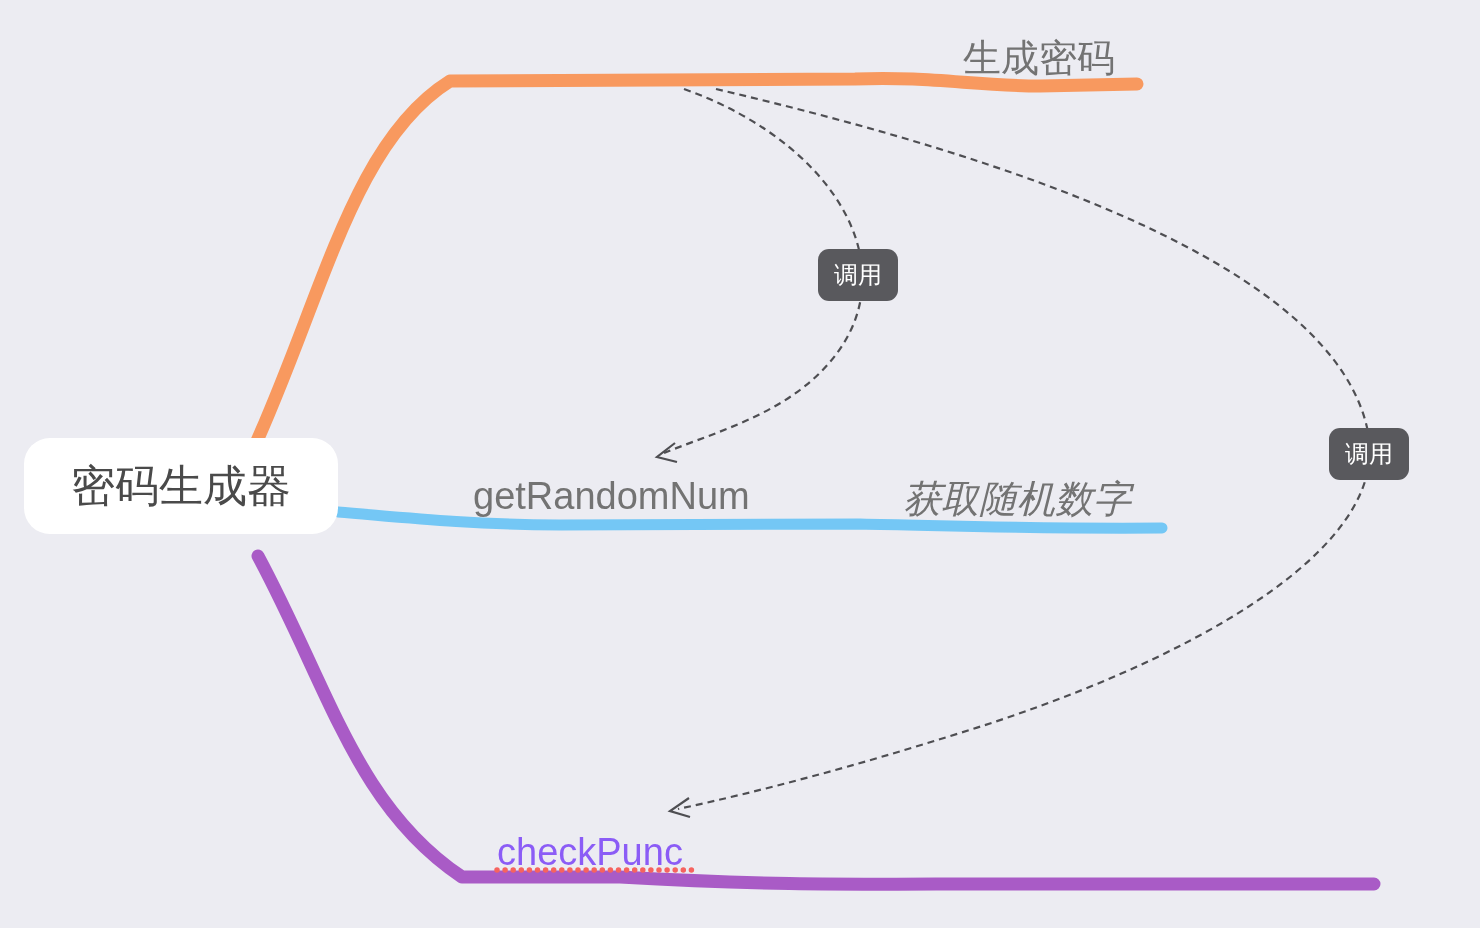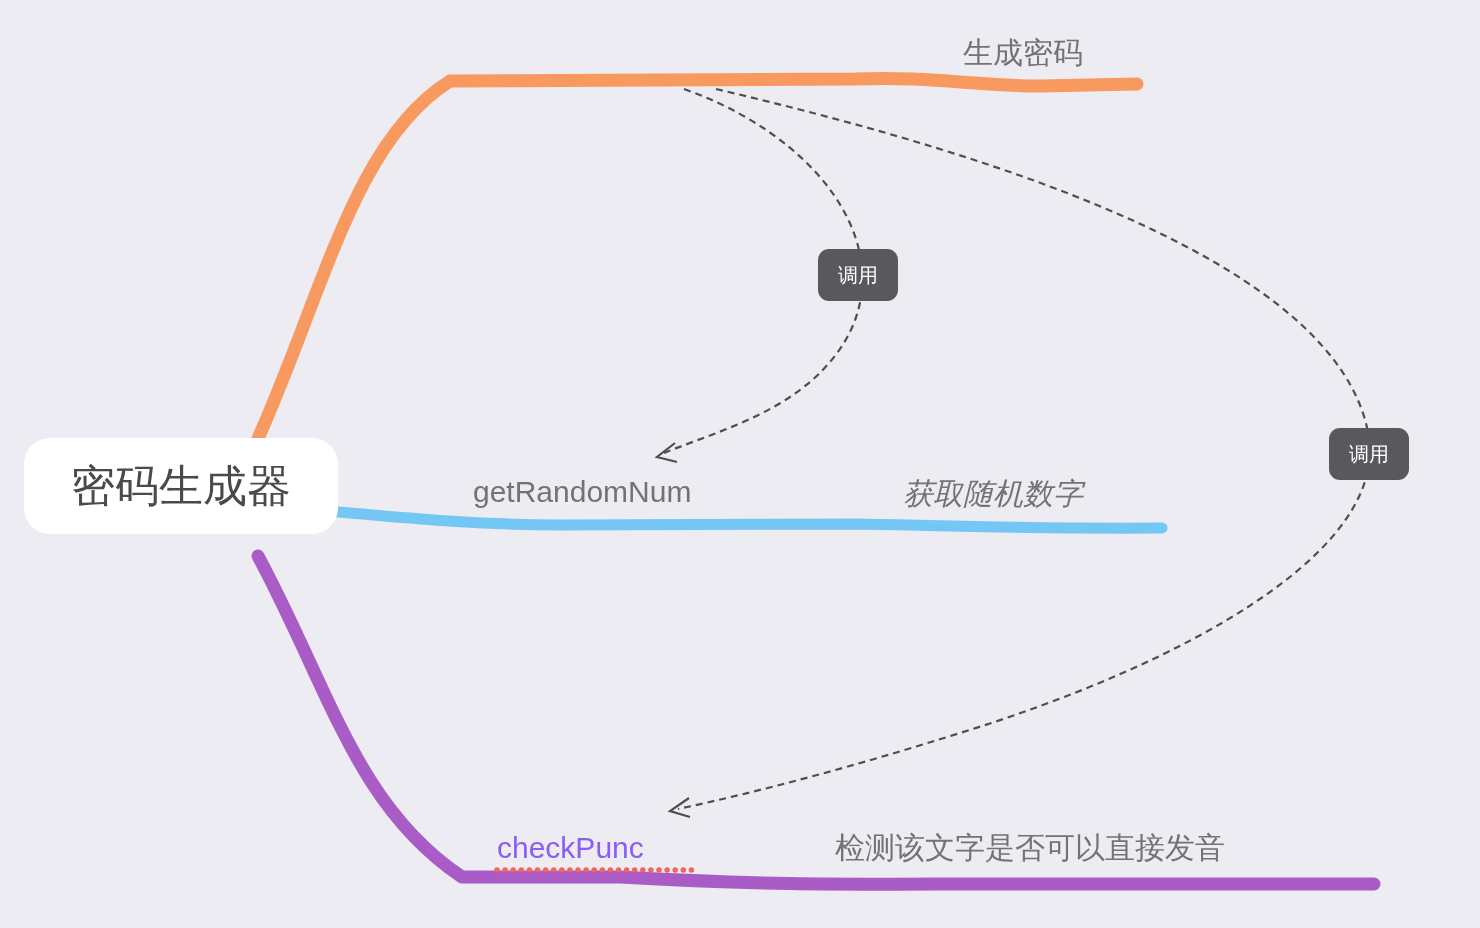--- a/index.html
+++ b/index.html
@@ -1,31 +1,31 @@
 <!DOCTYPE html>
 <html><head>
 <meta charset="utf-8">
 <style>
   * { margin: 0; padding: 0; box-sizing: border-box; }
   html, body { width: 1480px; height: 928px; overflow: hidden; }
   body { font-family: "Liberation Sans", sans-serif; position: relative; }
   #canvas { position: absolute; inset: 0; width: 1480px; height: 928px; }
   #lines { position: absolute; left: 0; top: 0; z-index: 1; }
   .node-text { position: absolute; z-index: 2; white-space: nowrap; }
-  .topic { font-size: 30px; font-weight: 400; }
+  .topic { font-size: 38px; font-weight: 400; }
   .topic-en { font-size: 40px; }
   .root-node {
     position: absolute; left: 24px; top: 438px; width: 314px; height: 96px;
     border-radius: 26px; display: flex; align-items: center; justify-content: center;
     font-size: 44px; font-weight: 500; z-index: 3;
   }
   .rel-badge {
     position: absolute; width: 80px; height: 52px; border-radius: 11px;
     display: flex; align-items: center; justify-content: center;
-    font-size: 20px; z-index: 4;
+    font-size: 24px; z-index: 4;
   }
   .badge-1 { left: 818px; top: 249px; }
   .badge-2 { left: 1329px; top: 428px; }
 </style>
 </head>
 <body>
 
 <div id="canvas" style="background: rgb(236, 236, 242);">
 
   <svg id="lines" width="1480" height="928" viewBox="0 0 1480 928">
@@ -46,18 +46,17 @@
   </svg>
 
   <div class="root-node" style="background: rgb(255, 255, 255); color: rgb(74, 74, 74);">密码生成器</div>
 
   <div class="node-text topic" style="left: 963px; top: 33px; color: rgb(115, 115, 115);">生成密码</div>
 
   <div class="node-text topic" style="left: 473px; top: 475px; color: rgb(115, 115, 115);">getRandomNum</div>
   <div class="node-text topic" style="left: 903px; top: 474px; color: rgb(115, 115, 115); font-style: italic;">获取随机数字</div>
 
   <div class="node-text topic" style="left: 497px; top: 831px; color: #8b5cf6;">checkPunc</div>
-  <div class="node-text topic" style="left: 835px; top: 828px; color: rgb(115, 115, 115);">检测该文字是否可以直接发音</div>
 
   <div class="rel-badge badge-1" style="background: rgb(89, 89, 93); color: rgb(255, 255, 255);">调用</div>
   <div class="rel-badge badge-2" style="background: rgb(89, 89, 93); color: rgb(255, 255, 255);">调用</div>
 
 </div>
 
 </body></html>

